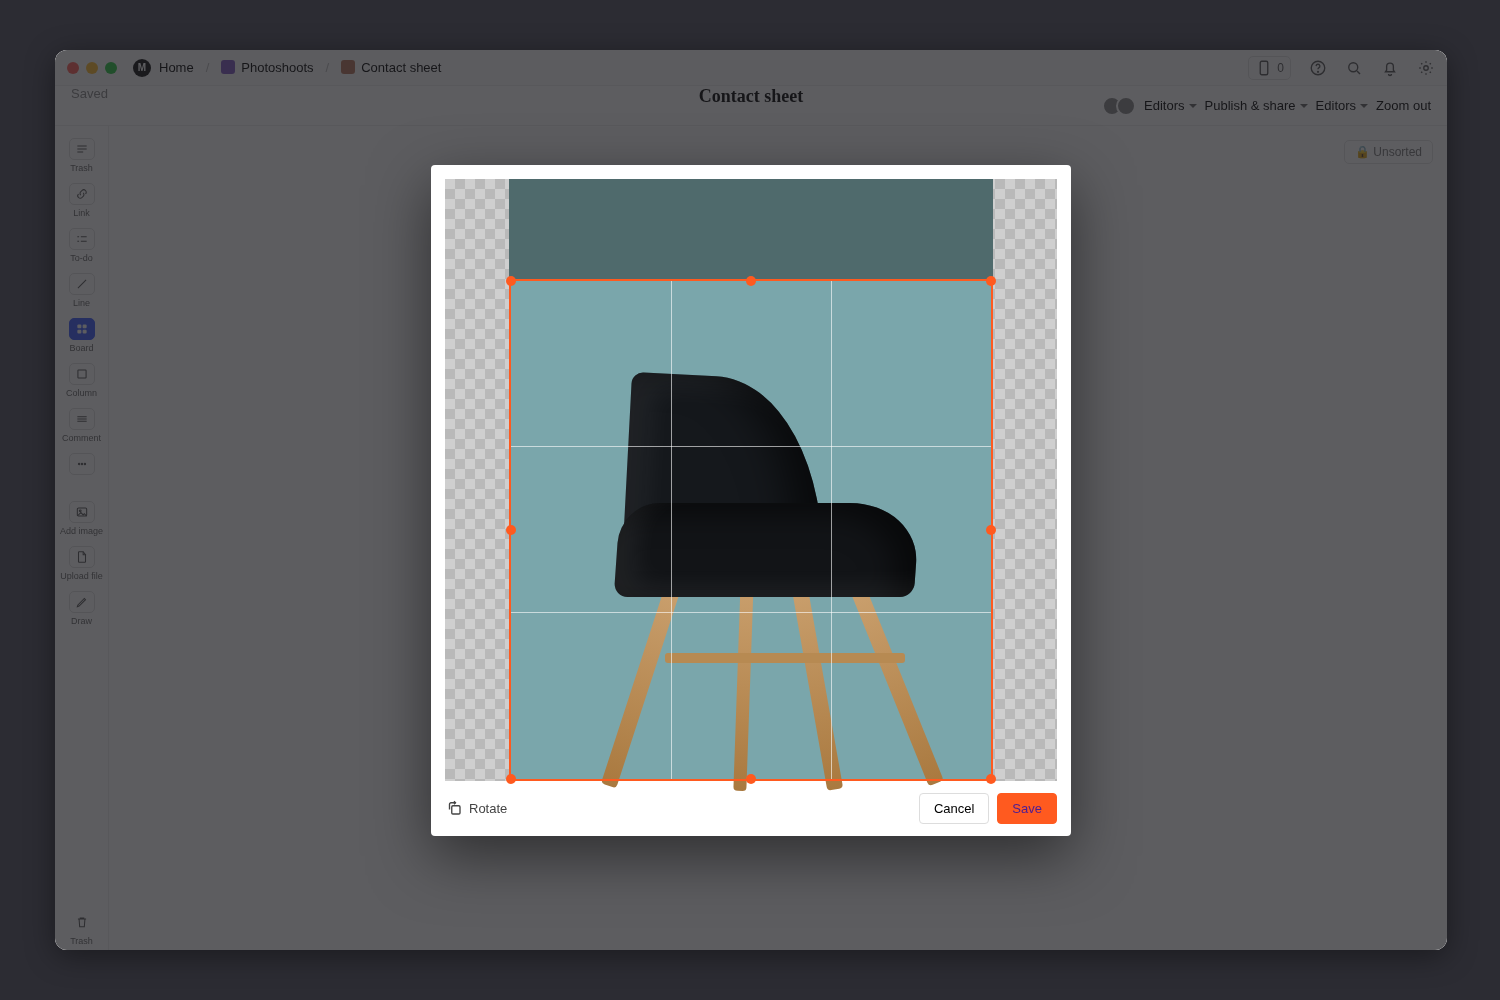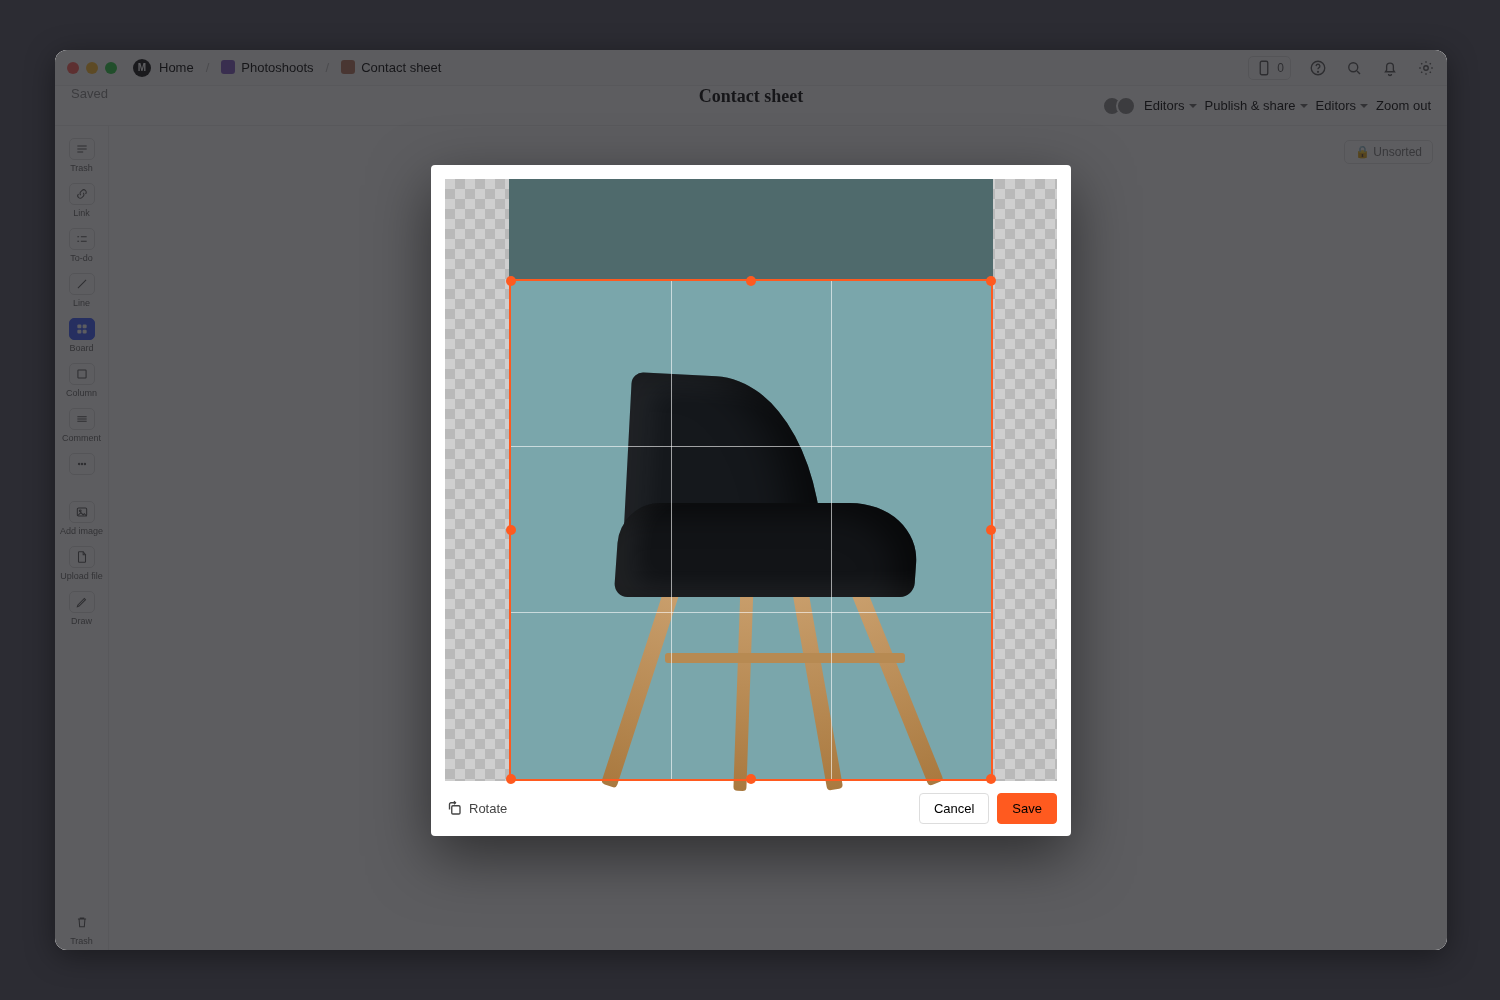--- a/index.html
+++ b/index.html
@@ -124,21 +124,21 @@
   .handle{position:absolute;width:10px;height:10px;background:#ff5a1f;border-radius:50%;}
   .handle.tl{left:-5px;top:-5px}.handle.tr{right:-5px;top:-5px}
   .handle.bl{left:-5px;bottom:-5px}.handle.br{right:-5px;bottom:-5px}
   .handle.tm{left:calc(50% - 5px);top:-5px}.handle.bm{left:calc(50% - 5px);bottom:-5px}
   .handle.ml{left:-5px;top:calc(50% - 5px)}.handle.mr{right:-5px;top:calc(50% - 5px)}
 
   .modal-footer{display:flex;align-items:center;margin-top:12px;}
   .rotate{display:flex;align-items:center;gap:6px;font-size:13px;color:#444;cursor:pointer;}
   .modal-footer .spacer{flex:1}
   .btn{font-size:13px;padding:7px 14px;border-radius:4px;border:1px solid #ddd;background:#fff;cursor:pointer;}
-  .btn.primary{background:#ff5a1f;border-color:#ff5a1f;color:#000000;margin-left:8px;}
+  .btn.primary{background:#ff5a1f;border-color:#ff5a1f;color:#4c1d95;margin-left:8px;}
 </style>
 </head>
 <body>
 
 <div class="window">
 
   <div class="titlebar">
     <div class="dots">
       <div class="dot r"></div>
       <div class="dot y"></div>

